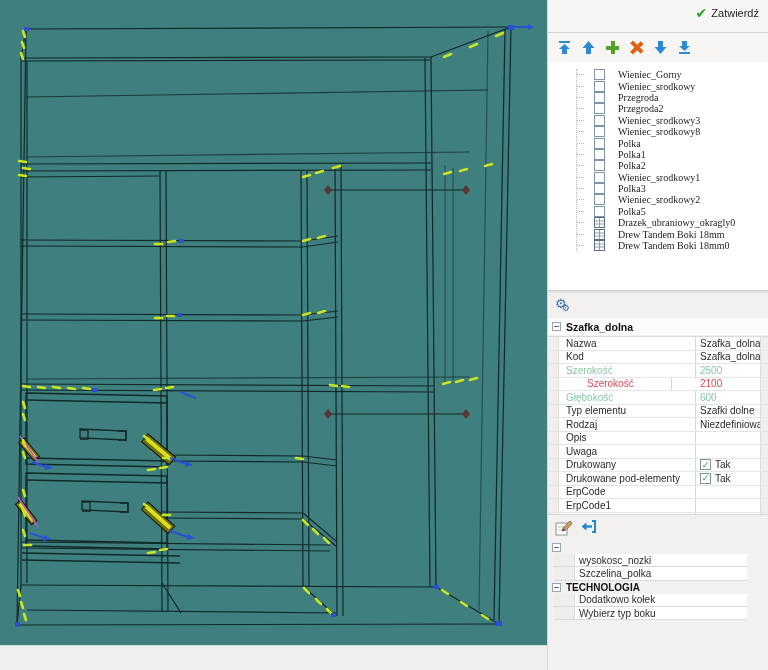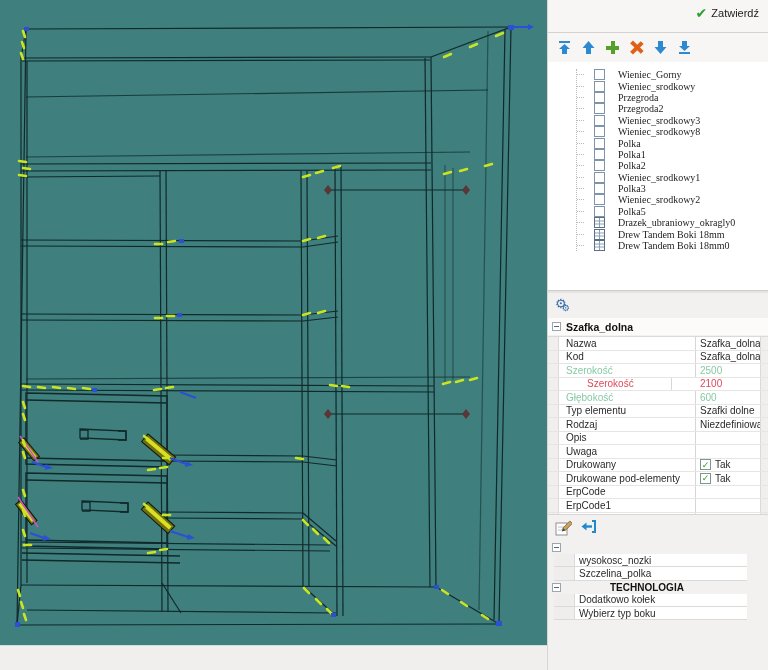--- a/index.html
+++ b/index.html
@@ -49,21 +49,21 @@
   .green{color:#86c9a5 !important;}
   .red{color:#e04858 !important;padding-left:28px;}
   .cbx{width:9px;height:9px;border:1px solid #7f948f;background:#fff;display:inline-flex;align-items:center;justify-content:center;margin-right:4px;flex:0 0 auto;}
   .cbx span{color:#2ca02c;font-size:9px;font-weight:bold;line-height:8px;font-family:"DejaVu Sans",sans-serif;}
 
   .tools2{position:absolute;left:0;top:514px;width:221px;height:26px;background:#f2f1f0;border-top:1px solid #d8d6d4;display:flex;align-items:center;gap:8px;padding-left:7px;box-sizing:border-box;}
 
   .params{position:absolute;left:0;top:541px;width:199px;}
   .grp-header{height:13px;display:flex;align-items:center;background:#f2f1f0;}
   .grp-header .minusbox{margin-left:4px;margin-right:5px;}
-  .grp-title{font-size:10px;font-weight:bold;color:#111;margin-left:44px;}
+  .grp-title{font-size:10px;font-weight:bold;color:#111;}
   .q-row{display:flex;height:12.3px;margin-left:6px;border-bottom:1px solid #dcdad8;background:#fff;align-items:center;}
   .q-gutter{width:20px;align-self:stretch;background:#efeeec;border-right:1px solid #dcdad8;flex:0 0 auto;}
   .q-label{font-size:10px;color:#2a2a2a;padding-left:4px;white-space:nowrap;}
 </style>
 </head>
 <body>
 
 <div class="root">
 
   <div class="canvas">

